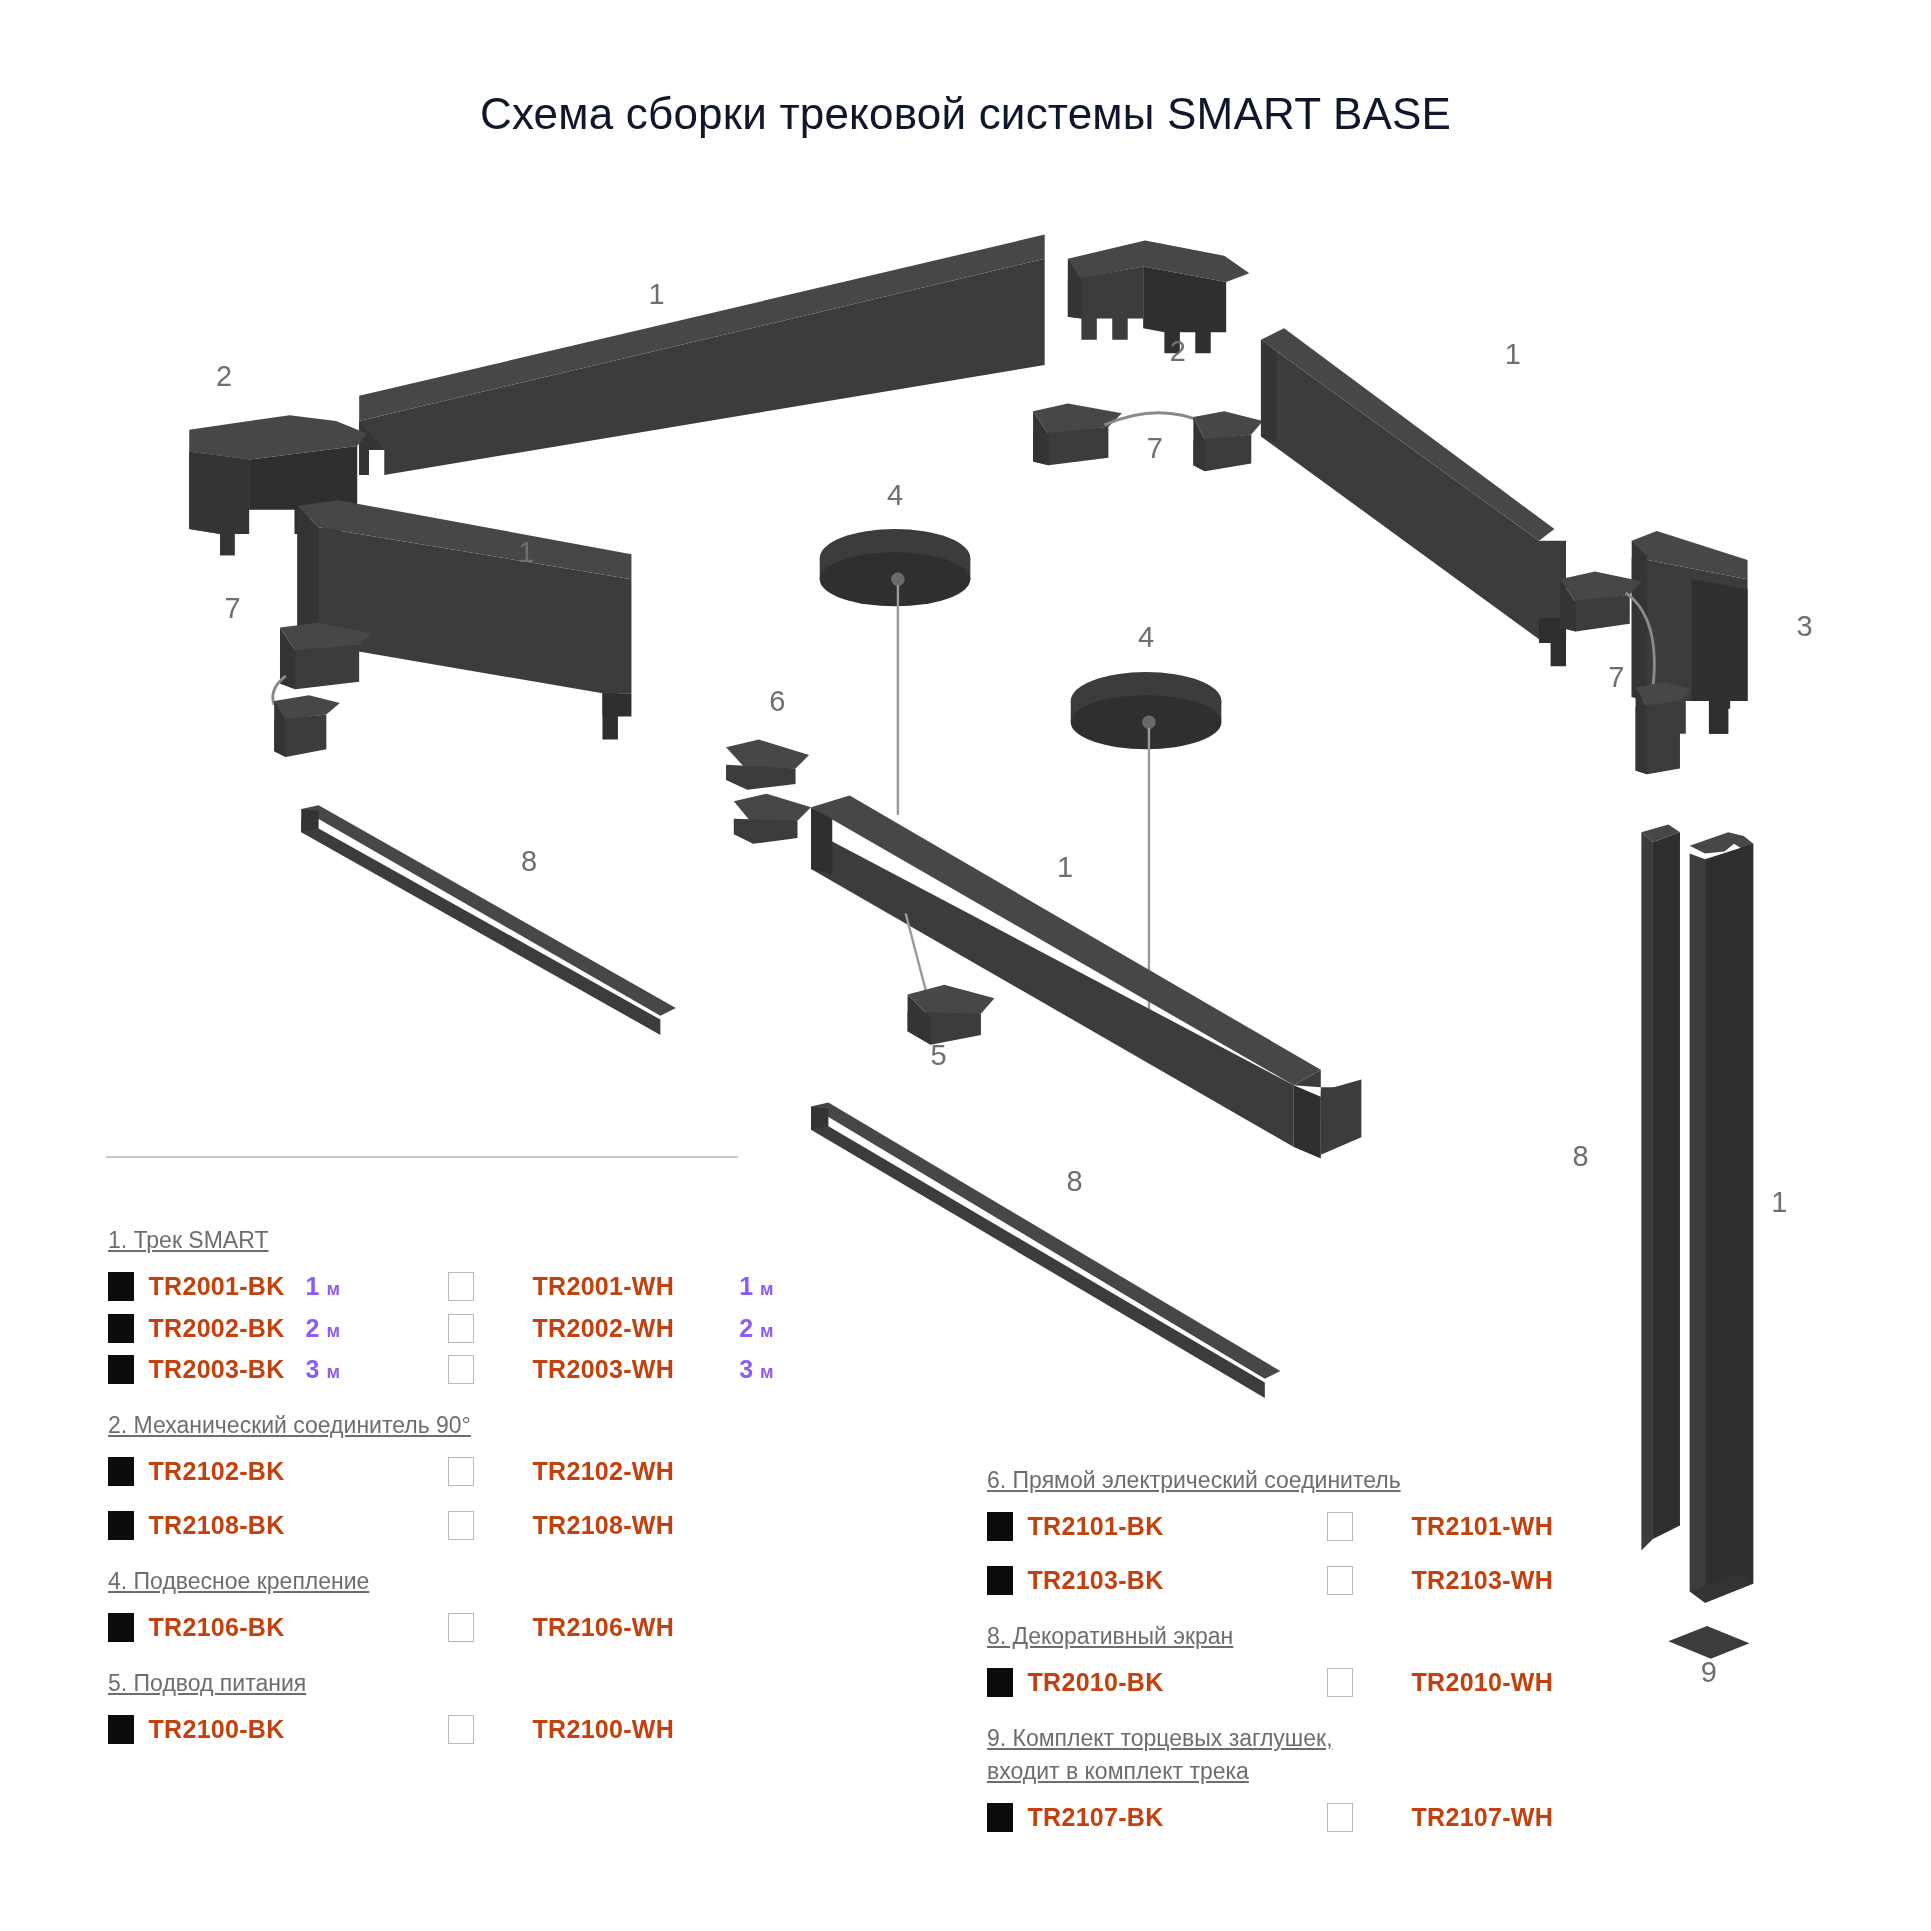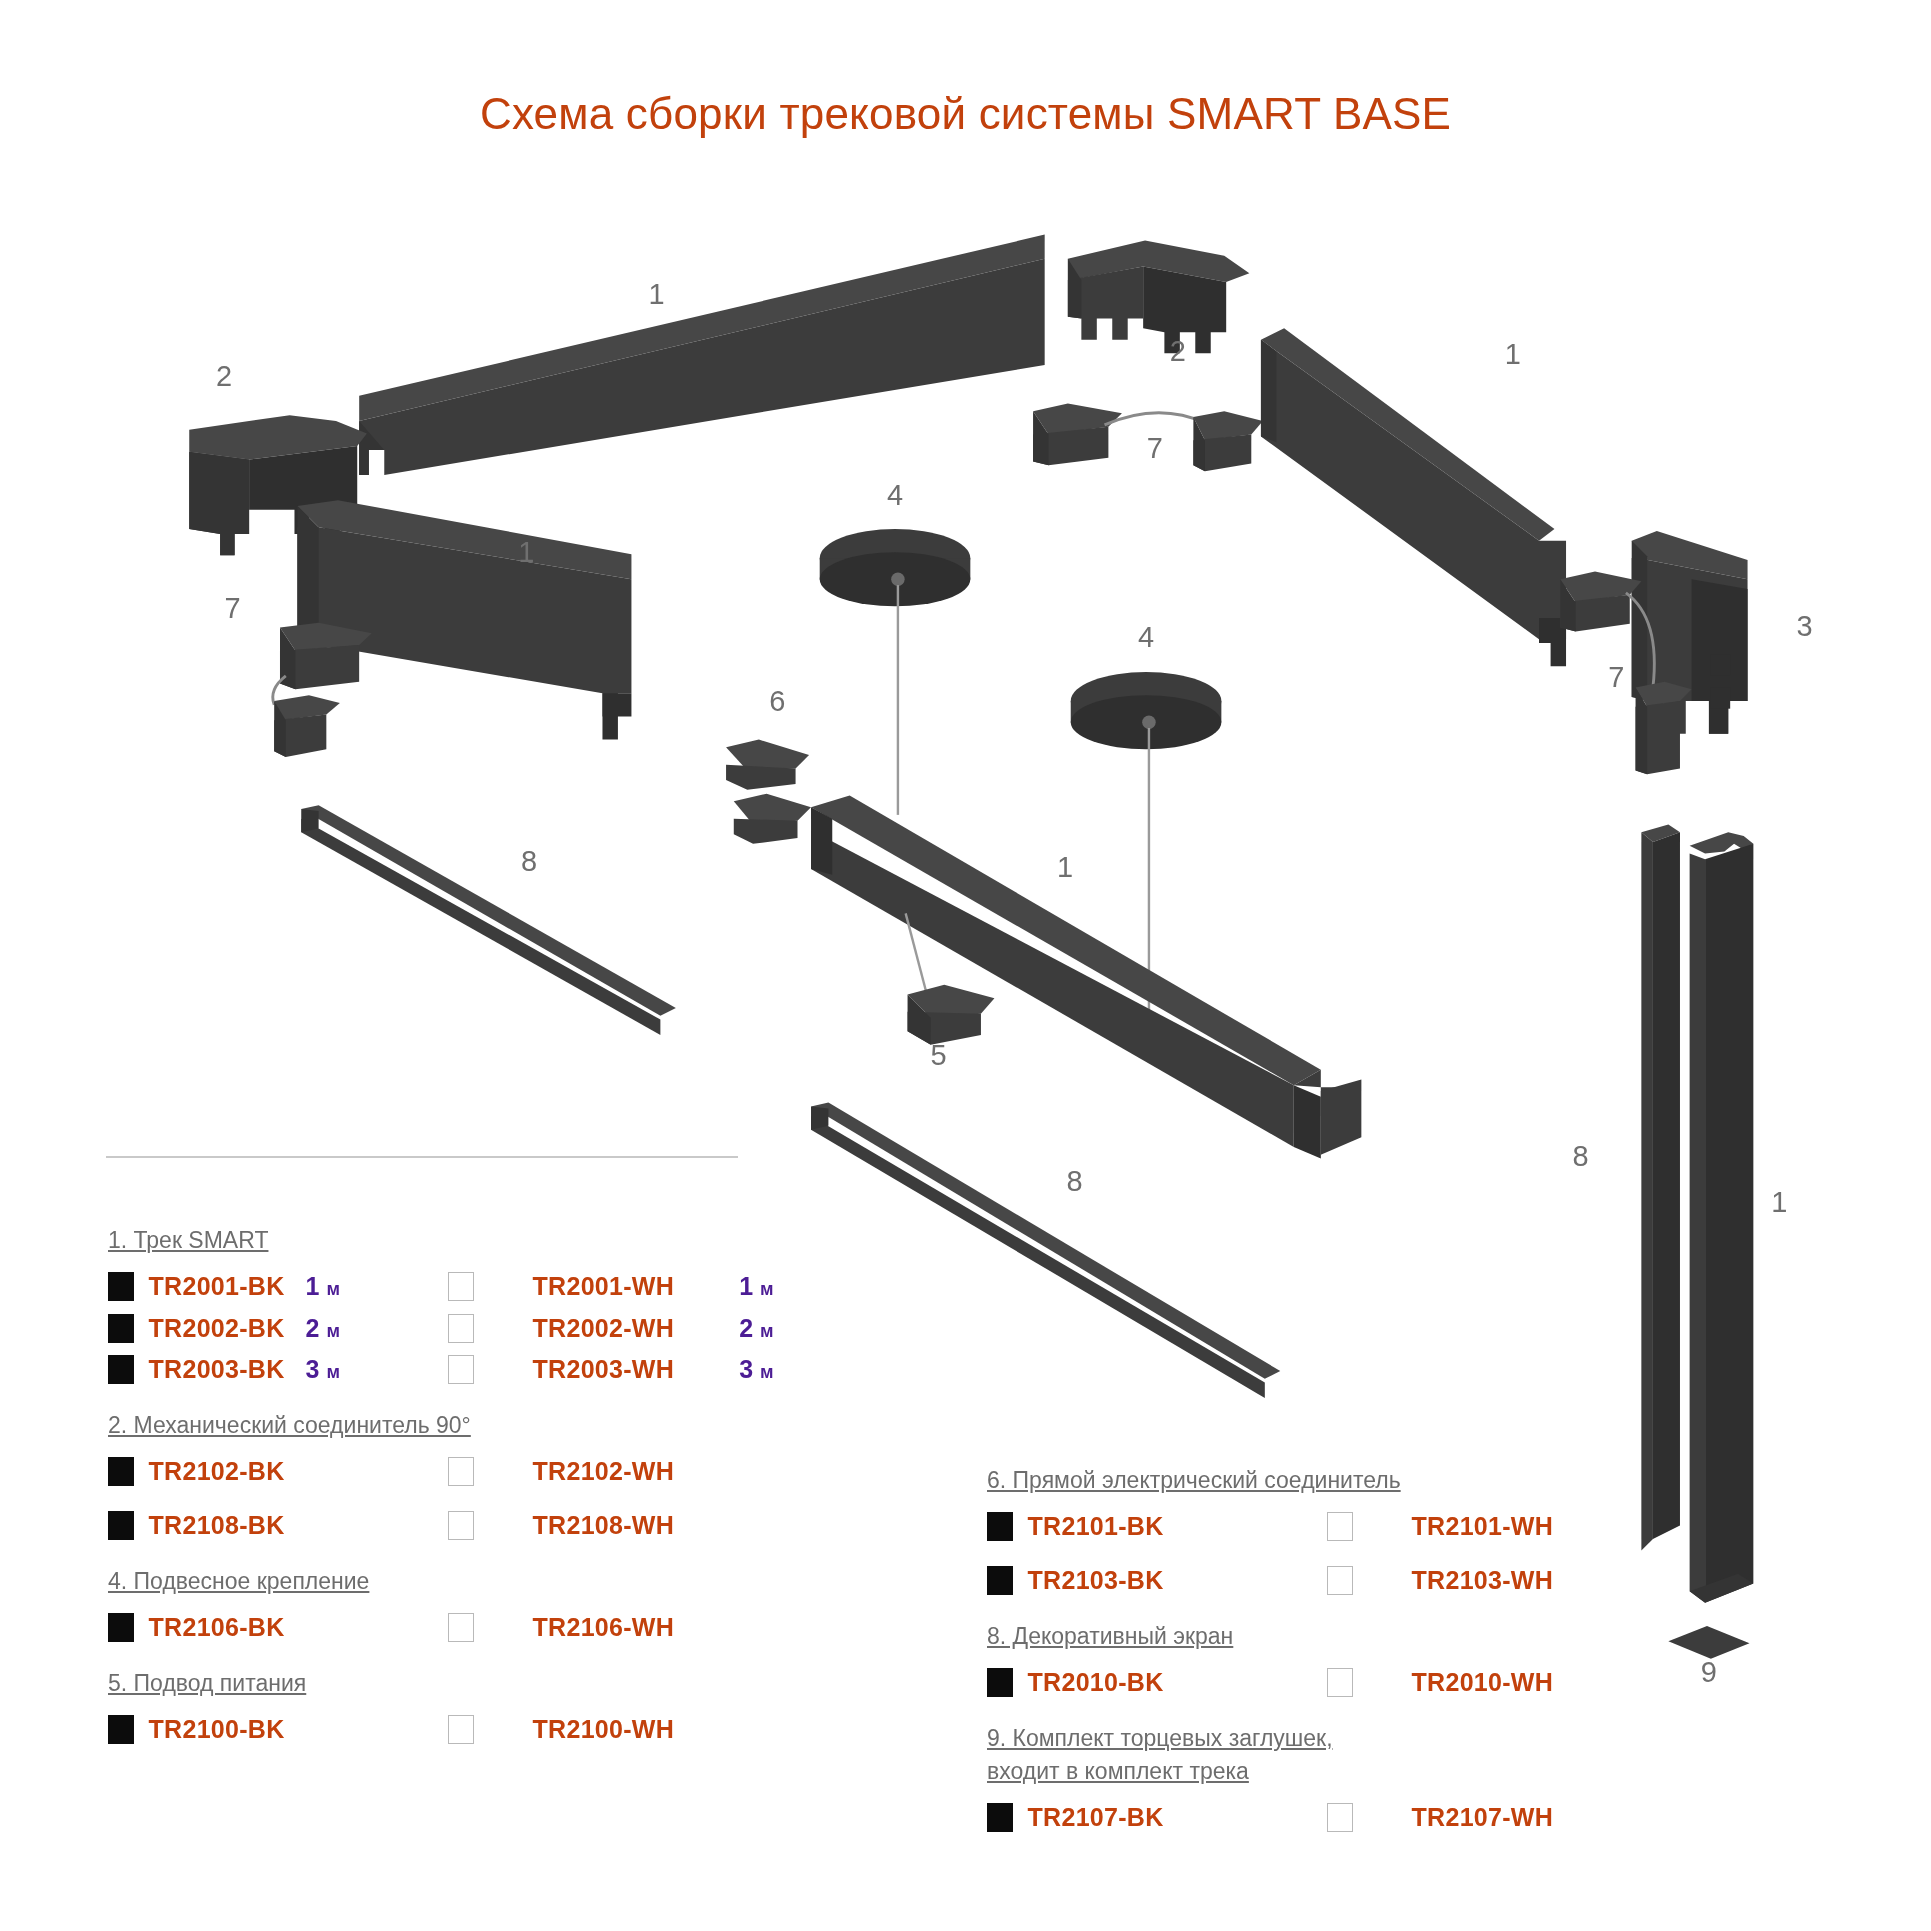--- a/index.html
+++ b/index.html
@@ -19,21 +19,21 @@
 
   
   #title {
     position: absolute;
     left: 0;
     top: 89px;
     width: 1931px;
     text-align: center;
     font-size: 44px;
     font-weight: 400;
-    color: #c2410c;
+    color: #0f172a;
     letter-spacing: 0.2px;
     white-space: nowrap;
   }
 
   
   #diagram {
     position: absolute;
     left: 0;
     top: 0;
     width: 1931px;
@@ -104,21 +104,21 @@
   .code-text {
     font-size: 25px;
     font-weight: bold;
     color: #c2410c;
     letter-spacing: 0.3px;
     white-space: nowrap;
   }
   .code-len {
     font-size: 25px;
     font-weight: bold;
-    color: #4c1d95;
+    color: #8b5cf6;
     margin-left: 21px;
     white-space: nowrap;
   }
   .code-len .unit { font-size: 18.3px; }
 </style>
 </head>
 <body>
 
 <div id="page">
 

